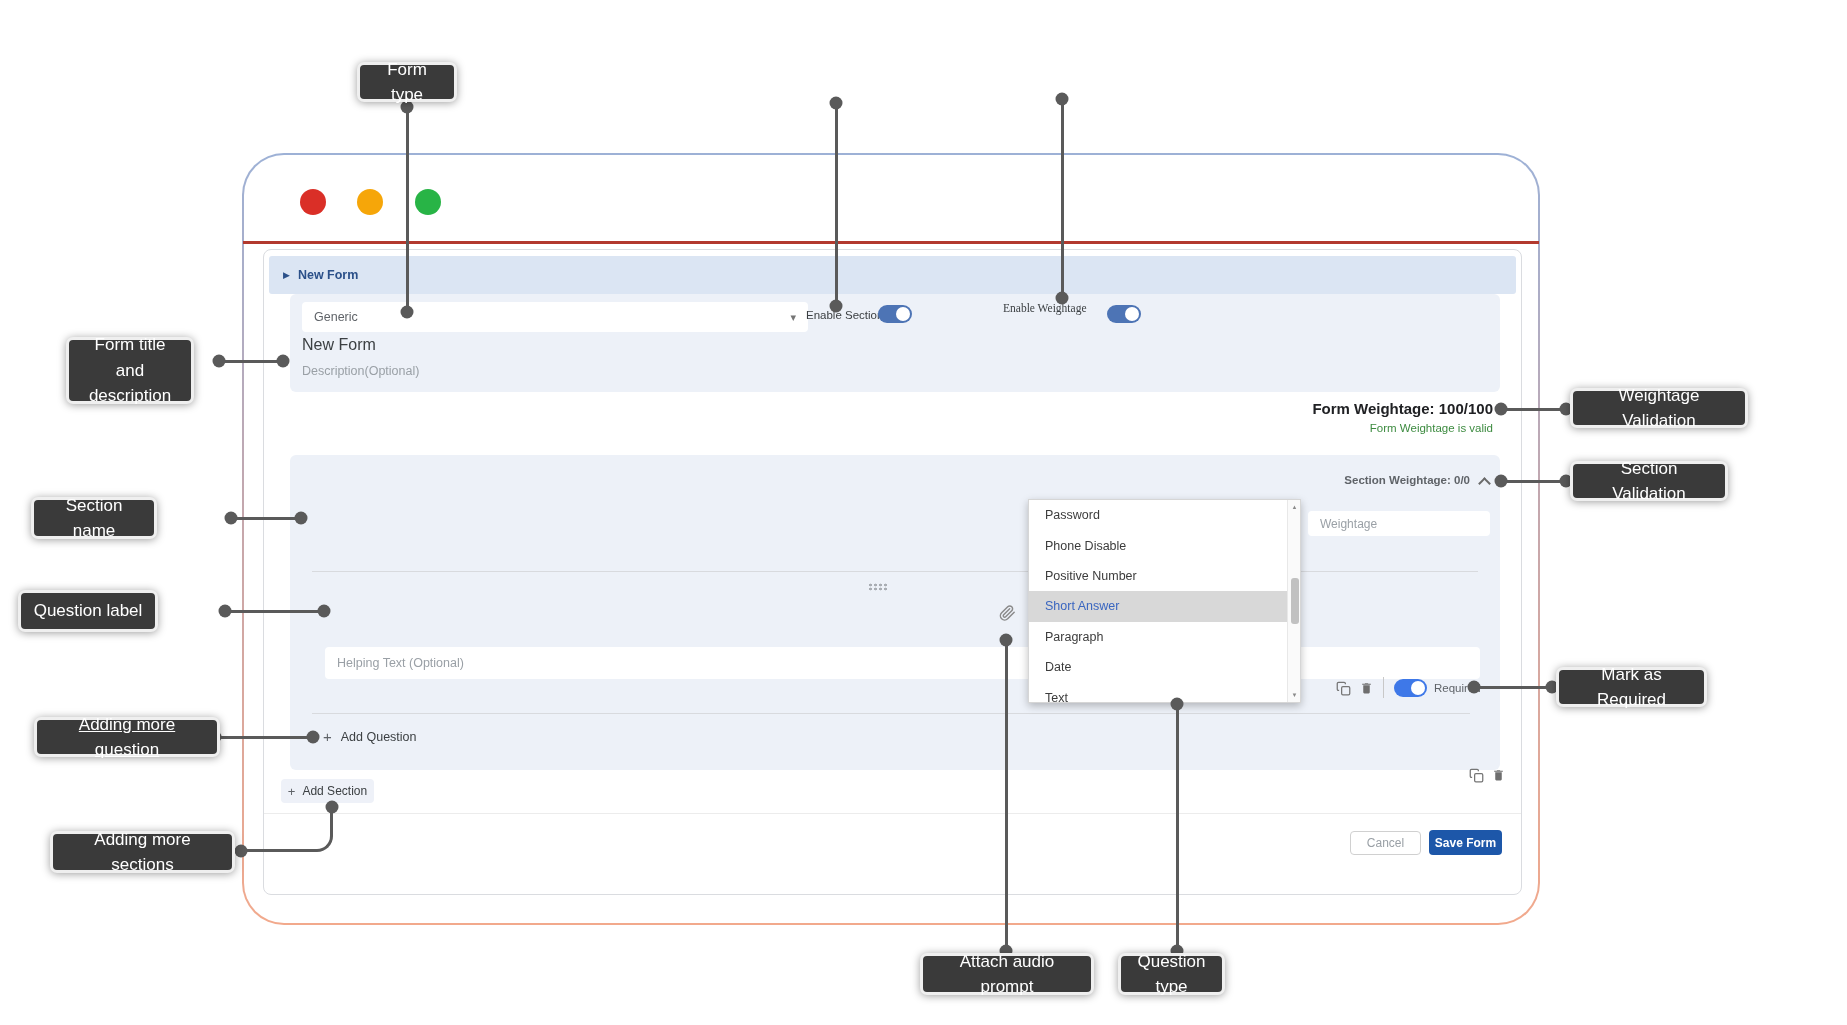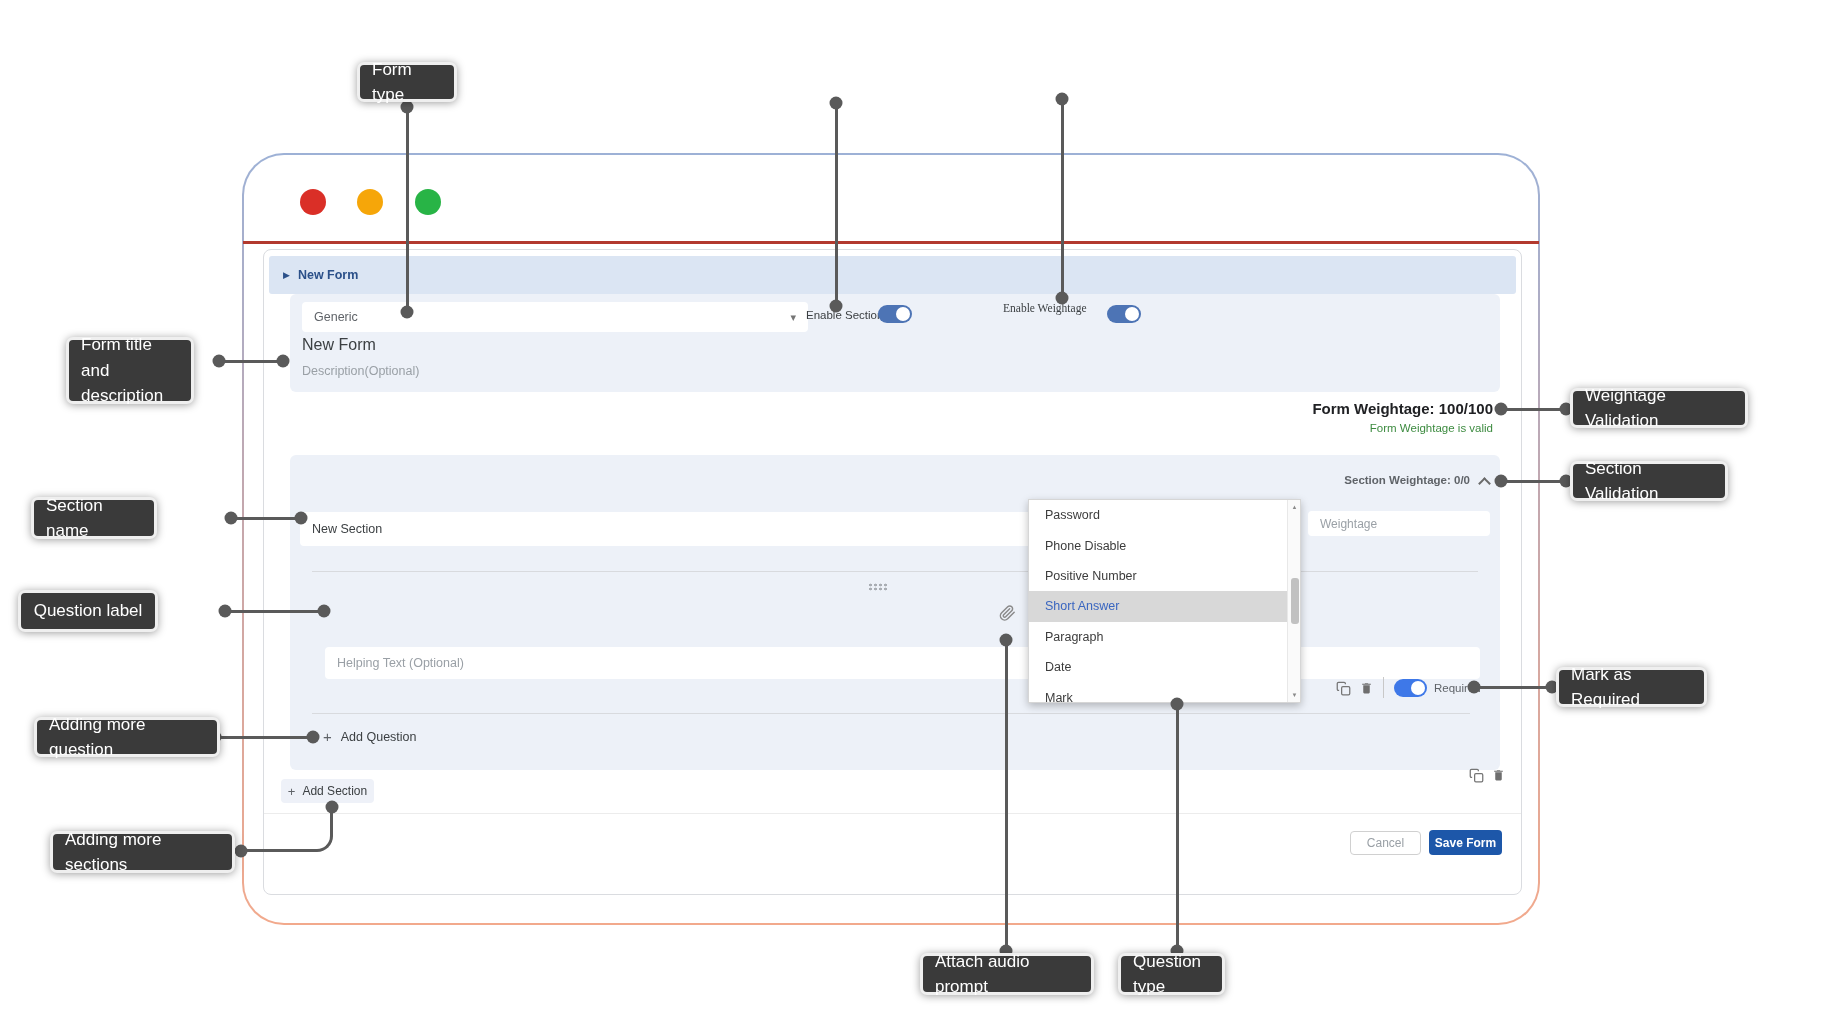--- a/index.html
+++ b/index.html
@@ -3,21 +3,21 @@
 <meta charset="utf-8">
 <style>
   * { margin:0; padding:0; box-sizing:border-box; }
   html,body { background:#ffffff; }
   body { font-family:"Liberation Sans", sans-serif; }
   .canvas { position:relative; width:1847px; height:1025px; background:#fff; overflow:hidden; }
 
   
   .callout {
     position:absolute; background:#3a3a3a; color:#fff; font-size:17px;
-    display:flex; align-items:center; justify-content:center; 
+    display:flex; align-items:center; justify-content:center; text-align:center;
     border-radius:7px; border:3px solid rgba(255,255,255,0.92);
     box-shadow:0 1px 8px rgba(0,0,0,0.38); z-index:60; padding:0 12px; line-height:1.5;
   }
   .dot { position:absolute; width:13px; height:13px; border-radius:50%; background:#5a5a5a; transform:translate(-50%,-50%); z-index:55; }
   .hline { position:absolute; height:3px; background:#5a5a5a; z-index:54; border-radius:2px; }
   .vline { position:absolute; width:3px; background:#5a5a5a; z-index:54; border-radius:2px; }
   .elbow { position:absolute; border-right:3px solid #5a5a5a; border-bottom:3px solid #5a5a5a; border-bottom-right-radius:16px; z-index:54; }
 
   
   .window {
@@ -129,21 +129,20 @@
   <input class="tinput flat" style="left: 302px; top: 364px; width: 600px; font-size: 12.5px; color: rgb(60, 64, 67);" placeholder="Description(Optional)">
 
   <div class="fw-label">Form Weightage: 100/100</div>
   <div class="fw-valid">Form Weightage is valid</div>
 
   <div class="panel" style="left:290px; top:455px; width:1210px; height:315px;"></div>
 
   <div class="sec-w">Section Weightage: 0/0</div>
   <span class="chev-up"></span>
 
-  <input class="tinput boxed" style="left: 300px; top: 512px; width: 996px; height: 34px; font-size: 12.5px; color: rgb(60, 64, 67);" value="New Section">
   <input class="tinput boxed" style="left: 1308px; top: 511px; width: 182px; height: 25px; font-size: 12px; color: rgb(60, 64, 67);" placeholder="Weightage">
 
   <div class="divider" style="left:312px; top:571px; width:1166px;"></div>
   <div class="drag"></div>
 
 
   <div class="icon-btn" style="left:996px; top:598px; width:22px; height:30px;">
     <svg width="17" height="26" viewBox="0 0 24 24" fill="none" stroke="#8a8a8a" stroke-width="2.1" stroke-linecap="round">
       <path d="M21.44 11.05l-9.19 9.19a6 6 0 0 1-8.49-8.49l8.57-8.57A4 4 0 1 1 18 8.84l-8.59 8.57a2 2 0 0 1-2.83-2.83l8.49-8.48"></path>
     </svg>
@@ -195,21 +194,21 @@
   <div class="btn-cancel">Cancel</div>
   <div class="btn-save">Save Form</div>
 
   <div class="dropdown">
     <div class="dd-item">Password</div>
     <div class="dd-item">Phone Disable</div>
     <div class="dd-item">Positive Number</div>
     <div class="dd-item selected">Short Answer</div>
     <div class="dd-item">Paragraph</div>
     <div class="dd-item">Date</div>
-    <div class="dd-item">Mark</div>
+    <div class="dd-item">Text</div>
     <div class="dd-scroll">
       <div class="dd-arrow" style="top:0;">▲</div>
       <div class="dd-thumb"></div>
       <div class="dd-arrow" style="bottom:0;">▼</div>
     </div>
   </div>
 
   <div class="vline" style="left:405.5px; top:104px; height:210px;"></div>
   <span class="dot" style="left:407px; top:107px;"></span>
   <span class="dot" style="left:407px; top:312px;"></span>
@@ -262,18 +261,18 @@
   <span class="dot" style="left:1177px; top:704px;"></span>
   <span class="dot" style="left:1177px; top:951px;"></span>
 
   <div class="callout" style="left:357px; top:62px; width:100px; height:40px;">Form type</div>
   <div class="callout" style="left:66px; top:337px; width:128px; height:67px;">Form title and description</div>
   <div class="callout" style="left:1570px; top:388px; width:178px; height:40px;">Weightage Validation</div>
   <div class="callout" style="left:1570px; top:461px; width:158px; height:40px;">Section Validation</div>
   <div class="callout" style="left:31px; top:497px; width:126px; height:42px;">Section name</div>
   <div class="callout" style="left:18px; top:590px; width:140px; height:42px;">Question label</div>
   <div class="callout" style="left:1556px; top:667px; width:151px; height:40px;">Mark as Required</div>
-  <div class="callout" style="left:34px; top:717px; width:186px; height:40px;">Adding more question</div>
+  <div class="callout" style="left:34px; top:717px; width:186px; height:40px;text-decoration:underline;">Adding more question</div>
   <div class="callout" style="left:50px; top:831px; width:185px; height:42px;">Adding more sections</div>
   <div class="callout" style="left:920px; top:953px; width:174px; height:42px;">Attach audio prompt</div>
   <div class="callout" style="left:1118px; top:953px; width:107px; height:42px;">Question type</div>
 
 </div>
 
 </body></html>

